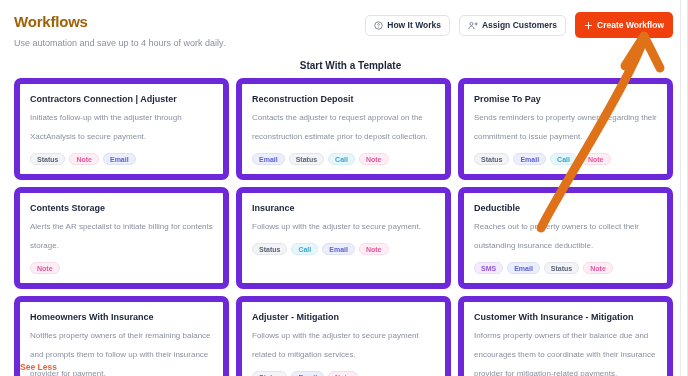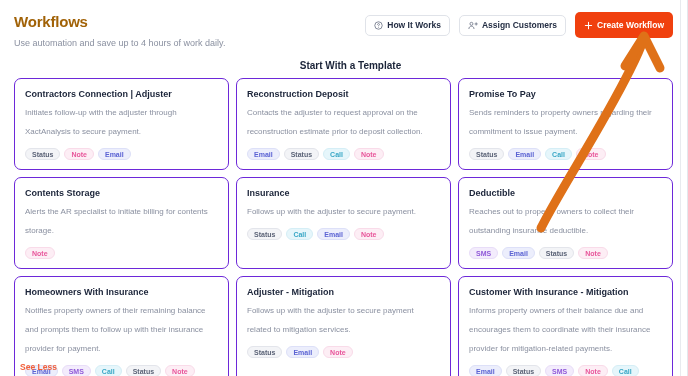--- a/index.html
+++ b/index.html
@@ -113,21 +113,21 @@
   
   #grid {
     display: grid;
     grid-template-columns: repeat(3, 1fr);
     gap: 7px;
     padding: 7px 14px 0 14px;
   }
 
   .card {
     background: #ffffff;
-    border: 1px solid #6d28d9;
+    border: 6px solid #6d28d9;
     border-radius: 7px;
     padding: 9px 10px 9px 10px;
     min-height: 66px;
     cursor: pointer;
   }
 
   .card-title {
     font-size: 9px;
     font-weight: bold;
     color: #1b2439;

